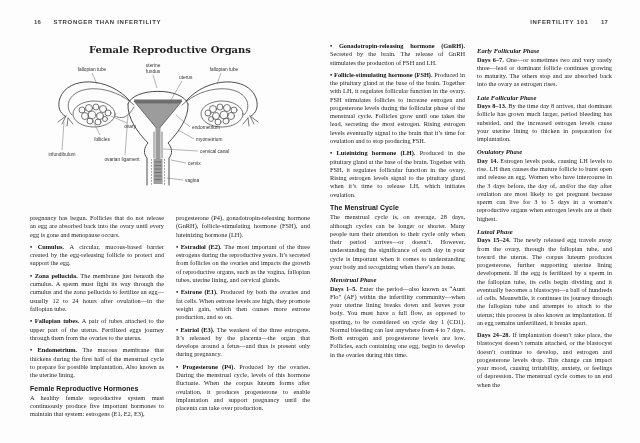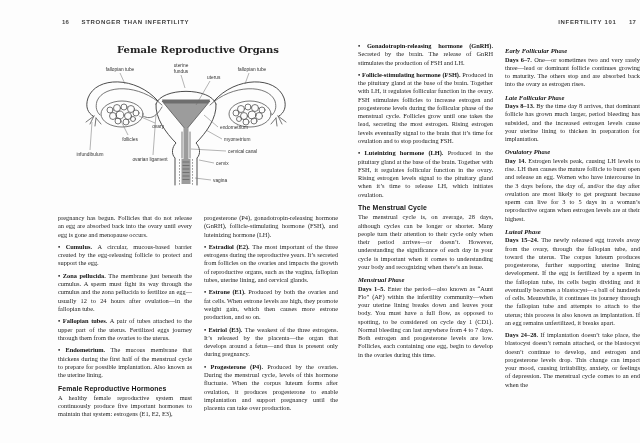--- a/index.html
+++ b/index.html
@@ -1,19 +1,19 @@
 <!DOCTYPE html>
 <html><head>
 <meta charset="utf-8">
 <style>
   html,body{margin:0;padding:0;}
   body{width:640px;height:443px;overflow:hidden;background:#fdfdfd;
        font-family:"Liberation Serif",serif;color:#1f1f1f;}
   .spread{position:relative;width:640px;height:443px;background:#fdfdfd;}
-  .page{position:absolute;top:0;width:320px;height:443px;margin-left:28px;}
+  .page{position:absolute;top:0;width:320px;height:443px;}
   .page-left{left:0;}
   .page-right{left:320px;}
 
   .running-head{position:absolute;top:19px;font-family:"Liberation Sans",sans-serif;
        font-size:6px;font-weight:bold;letter-spacing:.7px;color:#3c3c3c;}
   .rh-left{left:30px;}
   .rh-right{right:28px;text-align:right;}
   .rh-num{letter-spacing:.2px;margin:0 4px;color:#4a4a4a;}
   .rh-title{margin-left:6px;}
   .rh-right .rh-title{margin-left:0;margin-right:6px;}

